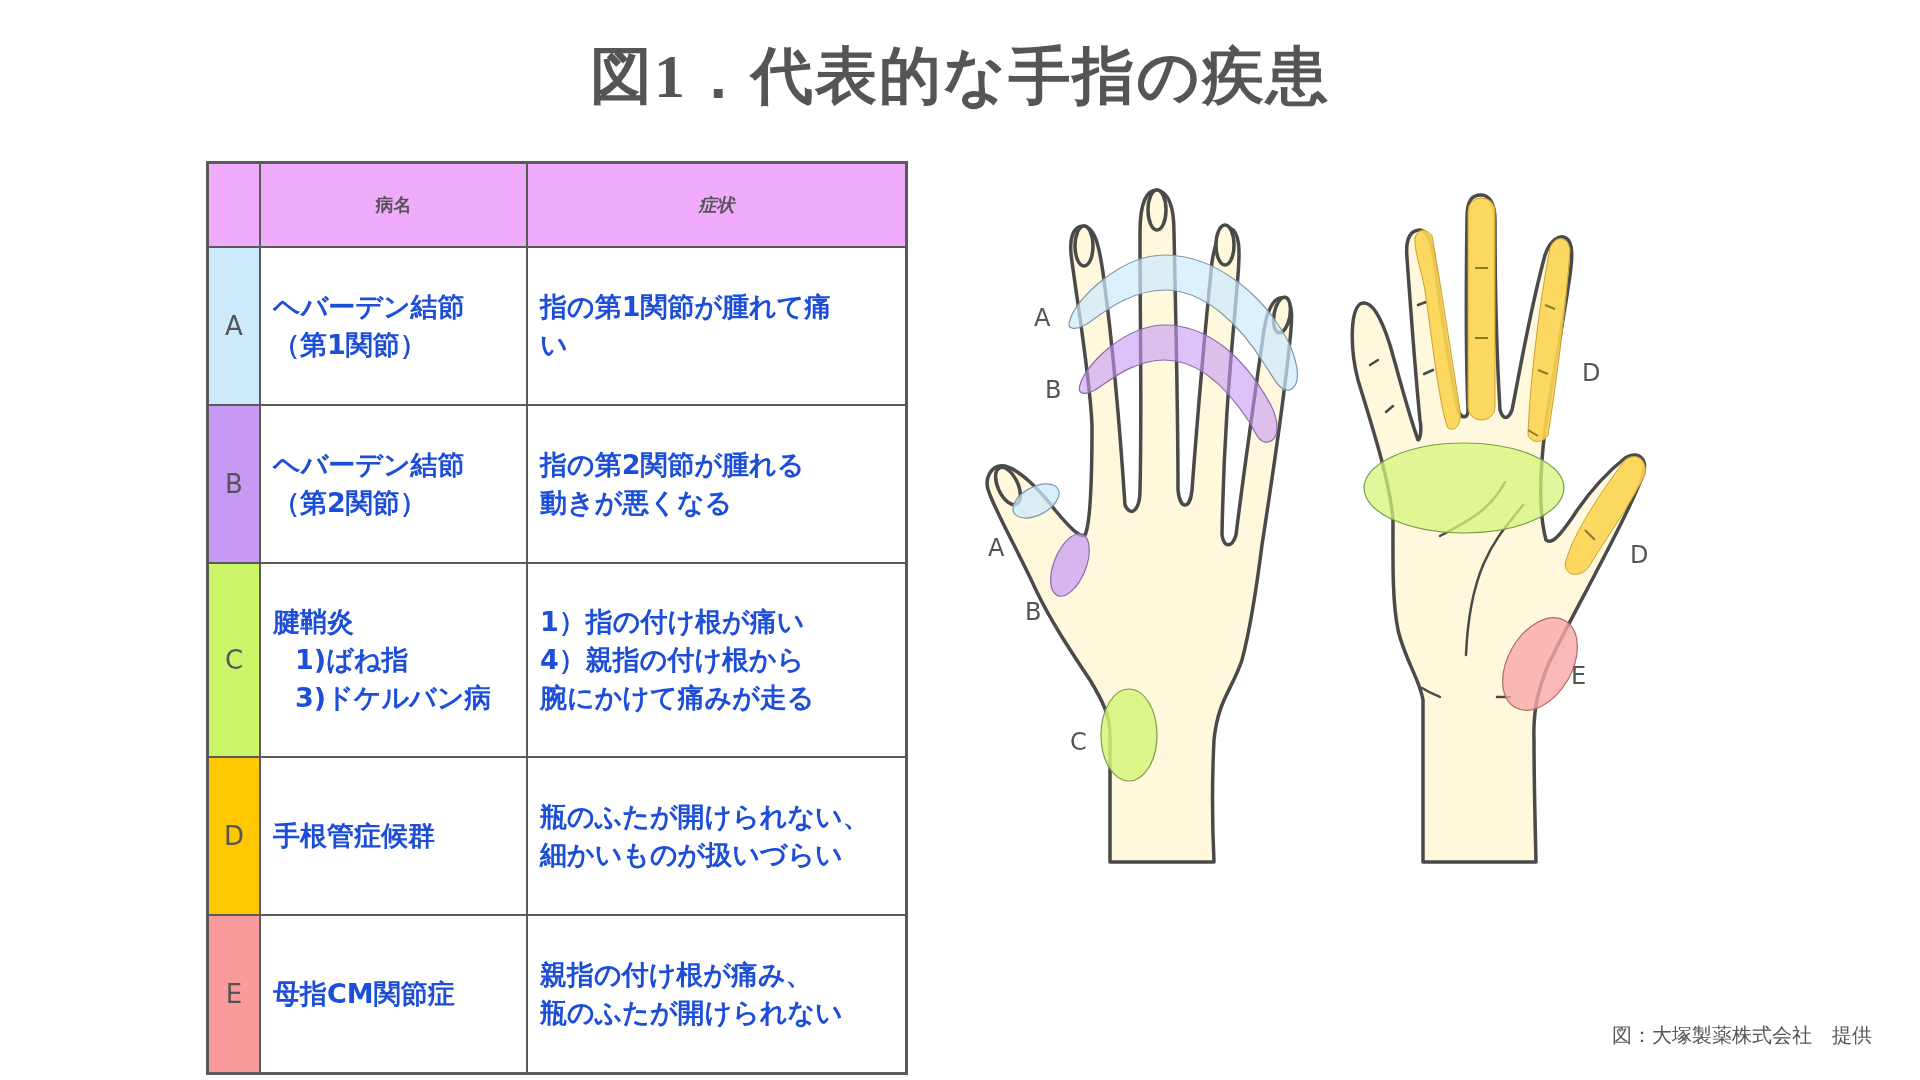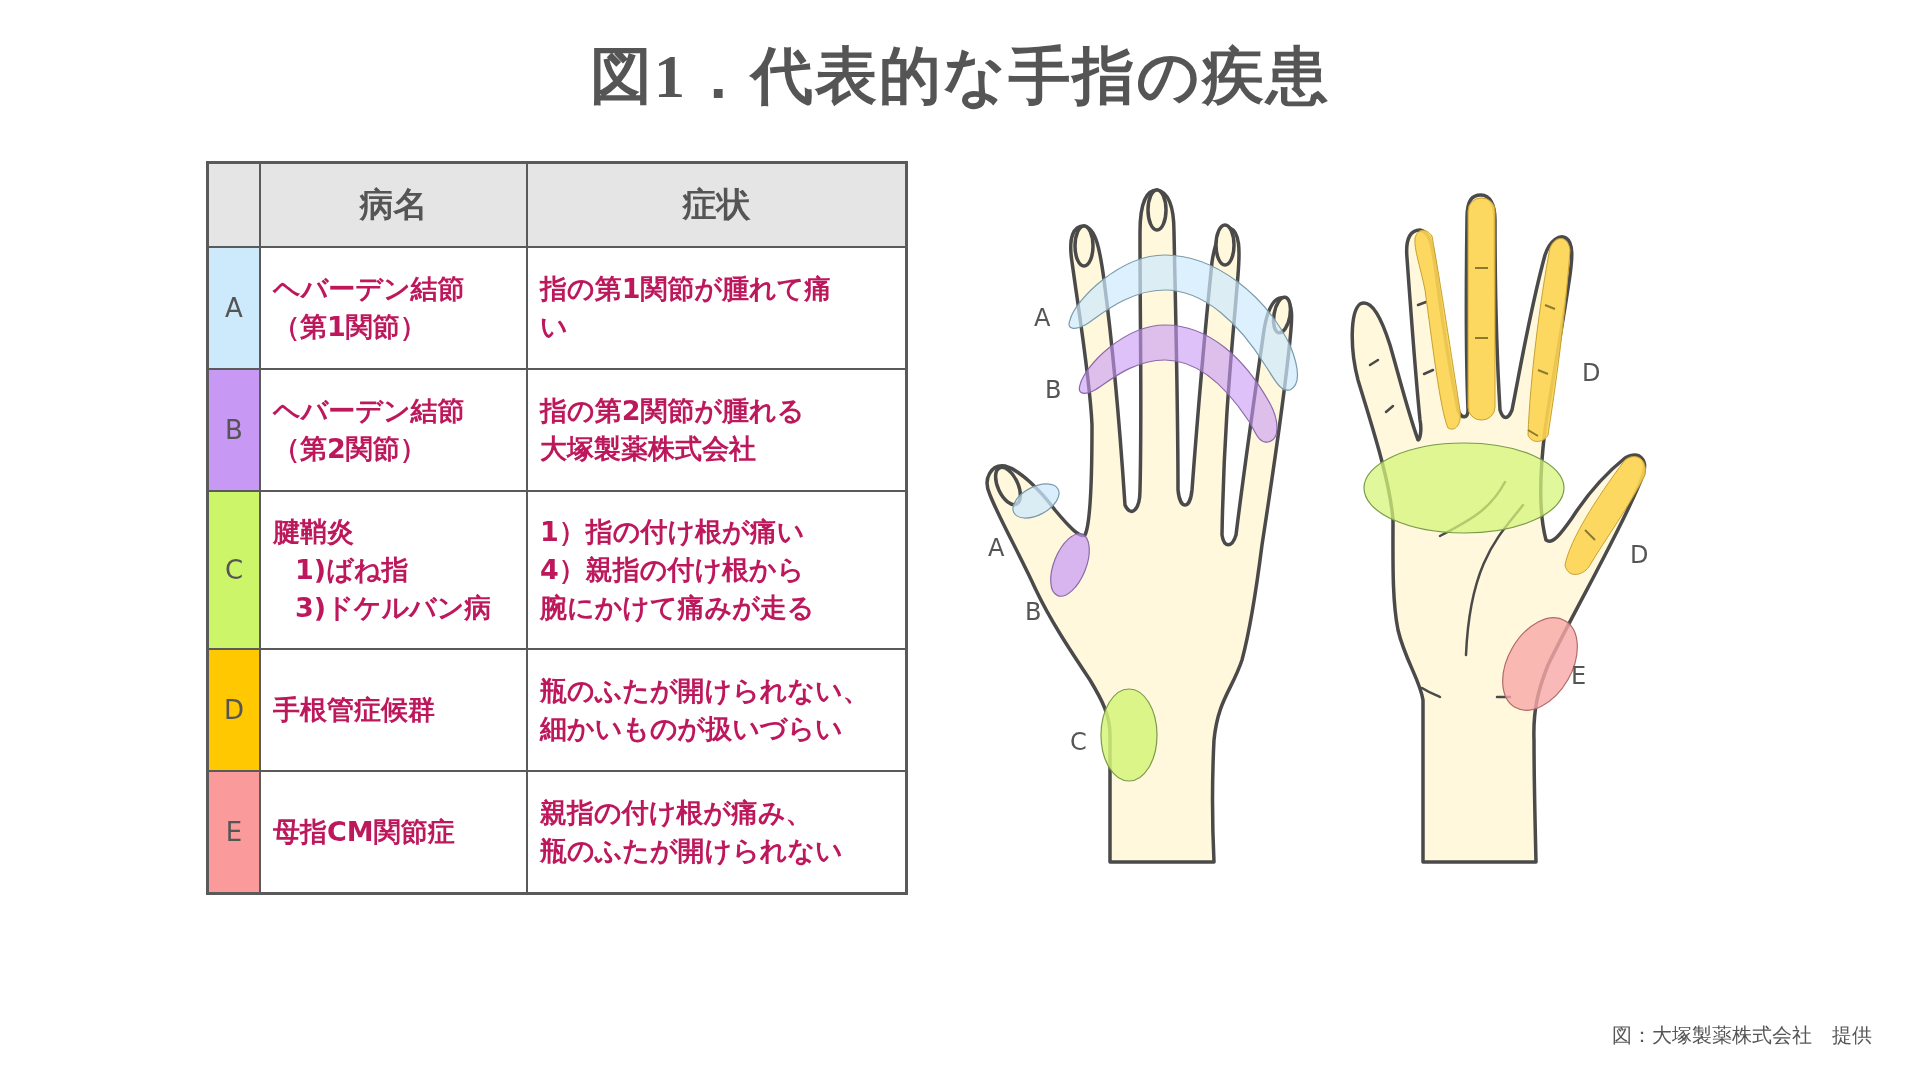--- a/index.html
+++ b/index.html
@@ -3,26 +3,26 @@
 <meta charset="utf-8">
 <style>
   html, body { margin:0; padding:0; background:#ffffff; }
   body { width:1920px; height:1080px; position:relative; overflow:hidden;
          font-family:"DejaVu Sans","Liberation Sans",sans-serif; color:#555555; }
   .title { position:absolute; left:0; width:1920px; top:34px; text-align:center;
            font-size:62px; font-weight:bold; color:#555555; letter-spacing:2px;font-family:Liberation Serif, serif; }
   table.dz { position:absolute; left:206px; top:161px; border-collapse:collapse;
              border:3px solid #5a5a5a; }
   table.dz td, table.dz th { border:2px solid #5a5a5a; padding:0; }
-  table.dz th { background:#e5e5e5; font-weight:bold; font-size:34px; color:#555; height:82px; }
+  table.dz th { background:#f0abfc; font-weight:bold; font-size:18px; color:#555; height:82px; }
   .th-letter { width:50px; }
   .th-name { width:265px; }
-  .th-sym { width:377px; }
+  .th-sym { width:377px;font-style:italic; }
   td.letter { text-align:center; font-size:26px; color:#555; }
-  td.cell { font-size:27px; font-weight:bold; color:#be185d; line-height:38px; padding:0 12px !important; vertical-align:middle; }
+  td.cell { font-size:27px; font-weight:bold; color:#1d4ed8; line-height:38px; padding:18px 12px !important; vertical-align:middle; }
   td.cell .line { display:block; white-space:nowrap; }
   td.cell .indent { padding-left:22px; }
   tr.r-a td { height:120px; }
   tr.r-b td { height:120px; }
   tr.r-c td { height:156px; }
   tr.r-d td { height:120px; }
   tr.r-e td { height:120px; }
   svg.hands { position:absolute; left:0; top:0; }
   .lbl { font-family:"DejaVu Sans","Liberation Sans",sans-serif; font-size:24px; fill:#555; }
   .credit { position:absolute; left:1612px; top:1022px; font-size:20px; color:#555; white-space:nowrap;text-align:right; }
@@ -51,21 +51,21 @@
     </td>
   </tr>
   <tr class="r-b">
     <td class="letter" style="background:#c898f5">B</td>
     <td class="cell">
       <span class="line">ヘバーデン結節</span>
       <span class="line">（第2関節）</span>
     </td>
     <td class="cell">
       <span class="line">指の第2関節が腫れる</span>
-      <span class="line">大塚製薬株式会社</span>
+      <span class="line">動きが悪くなる</span>
     </td>
   </tr>
   <tr class="r-c">
     <td class="letter" style="background:#ccf56a">C</td>
     <td class="cell">
       <span class="line">腱鞘炎</span>
       <span class="line indent">1)ばね指</span>
       <span class="line indent">3)ドケルバン病</span>
     </td>
     <td class="cell">

